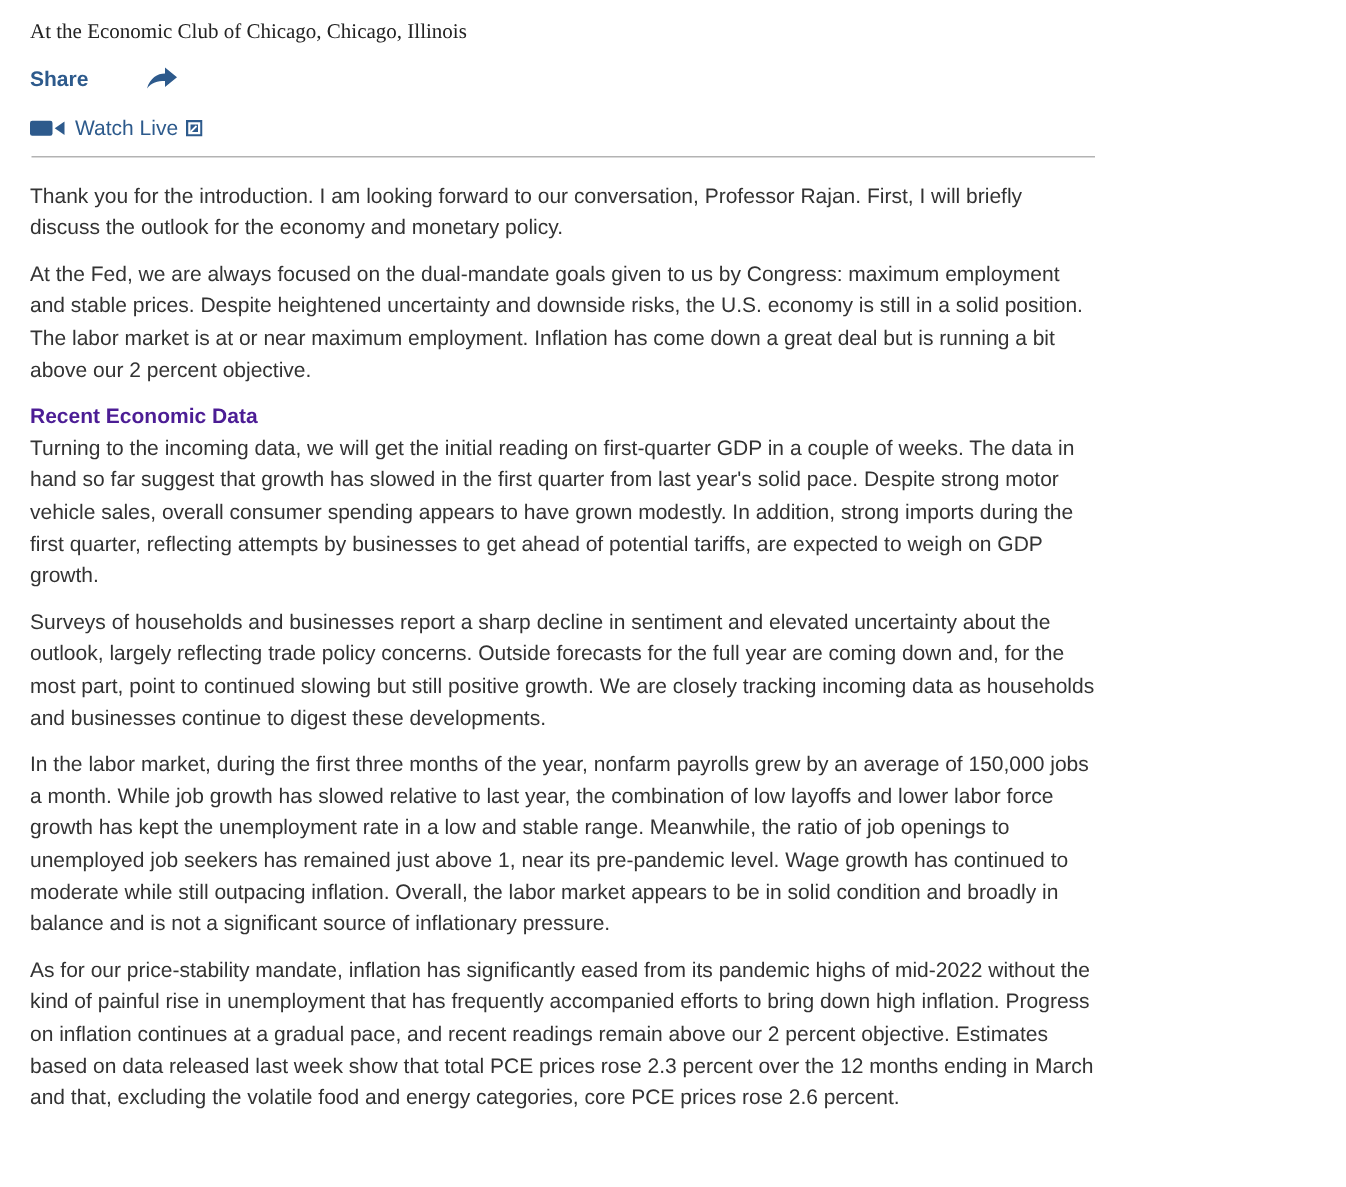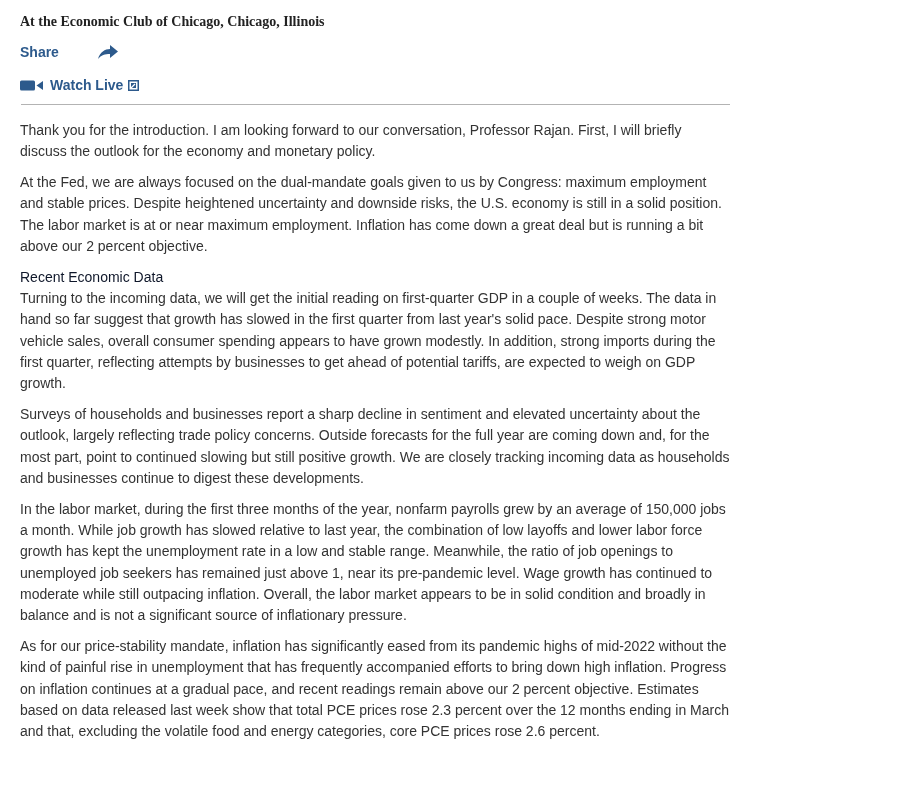--- a/index.html
+++ b/index.html
@@ -6,48 +6,48 @@
     body { width: 897px; height: 791px; overflow: hidden; position: relative; }
     .wrap { position: absolute; left: 20px; top: 0; width: 710px; }
     .speaker {
       font-family: "Liberation Sans", sans-serif;
       font-size: 14px; color: #333333;
       margin: 0; padding-top: 2px; line-height: 17px;
     }
     .location {
       font-family: "Liberation Serif", serif;
       font-size: 14px; color: #222222;
-      margin-top: 13px; line-height: 17px; font-weight: bold;
+      margin-top: 13px; line-height: 17px;
     }
     .share {
       margin-top: 12px; height: 20px;
       font-family: "Liberation Sans", sans-serif;
       font-size: 14px; font-weight: bold; color: #2d5a8c;
       display: flex; align-items: center; cursor: pointer; gap: 32px;
     }
     .share svg { margin-left: 6px; }
     .watch {
       margin-top: 14px; height: 18px;
       font-family: "Liberation Sans", sans-serif;
-      font-size: 14px; font-weight: bold; color: #2d5a8c;
+      font-size: 14px; font-weight: normal; color: #2d5a8c;
       display: flex; align-items: center; cursor: pointer;
     }
     .watch .cam { display: flex; align-items: center; margin-right: 6px; }
     .watch .ext { margin-left: 5px; display: flex; align-items: center; }
     .divider {
       margin-top: 10px; height: 0; border: 0;
       border-top: 1px solid #b3b3b3; width: 709px;
     }
     .body-text {
       font-family: "Liberation Sans", sans-serif;
       font-size: 14px; line-height: 21.3px; color: #333333;
     }
     .body-text p { margin: 0 0 9.5px 0; }
     .body-text p.first { margin-top: 15px; }
-    .heading { font-weight: normal; color: #0f172a; display: block; }
+    .heading { font-weight: bold; color: #4c1d95; display: block; }
   </style>
 </head>
 <body>
 
 <div class="wrap">
   <div class="location">At the Economic Club of Chicago, Chicago, Illinois</div>
 
   <div class="share">
     <span>Share</span>
     <svg width="22" height="16" viewBox="0 0 22 16">

